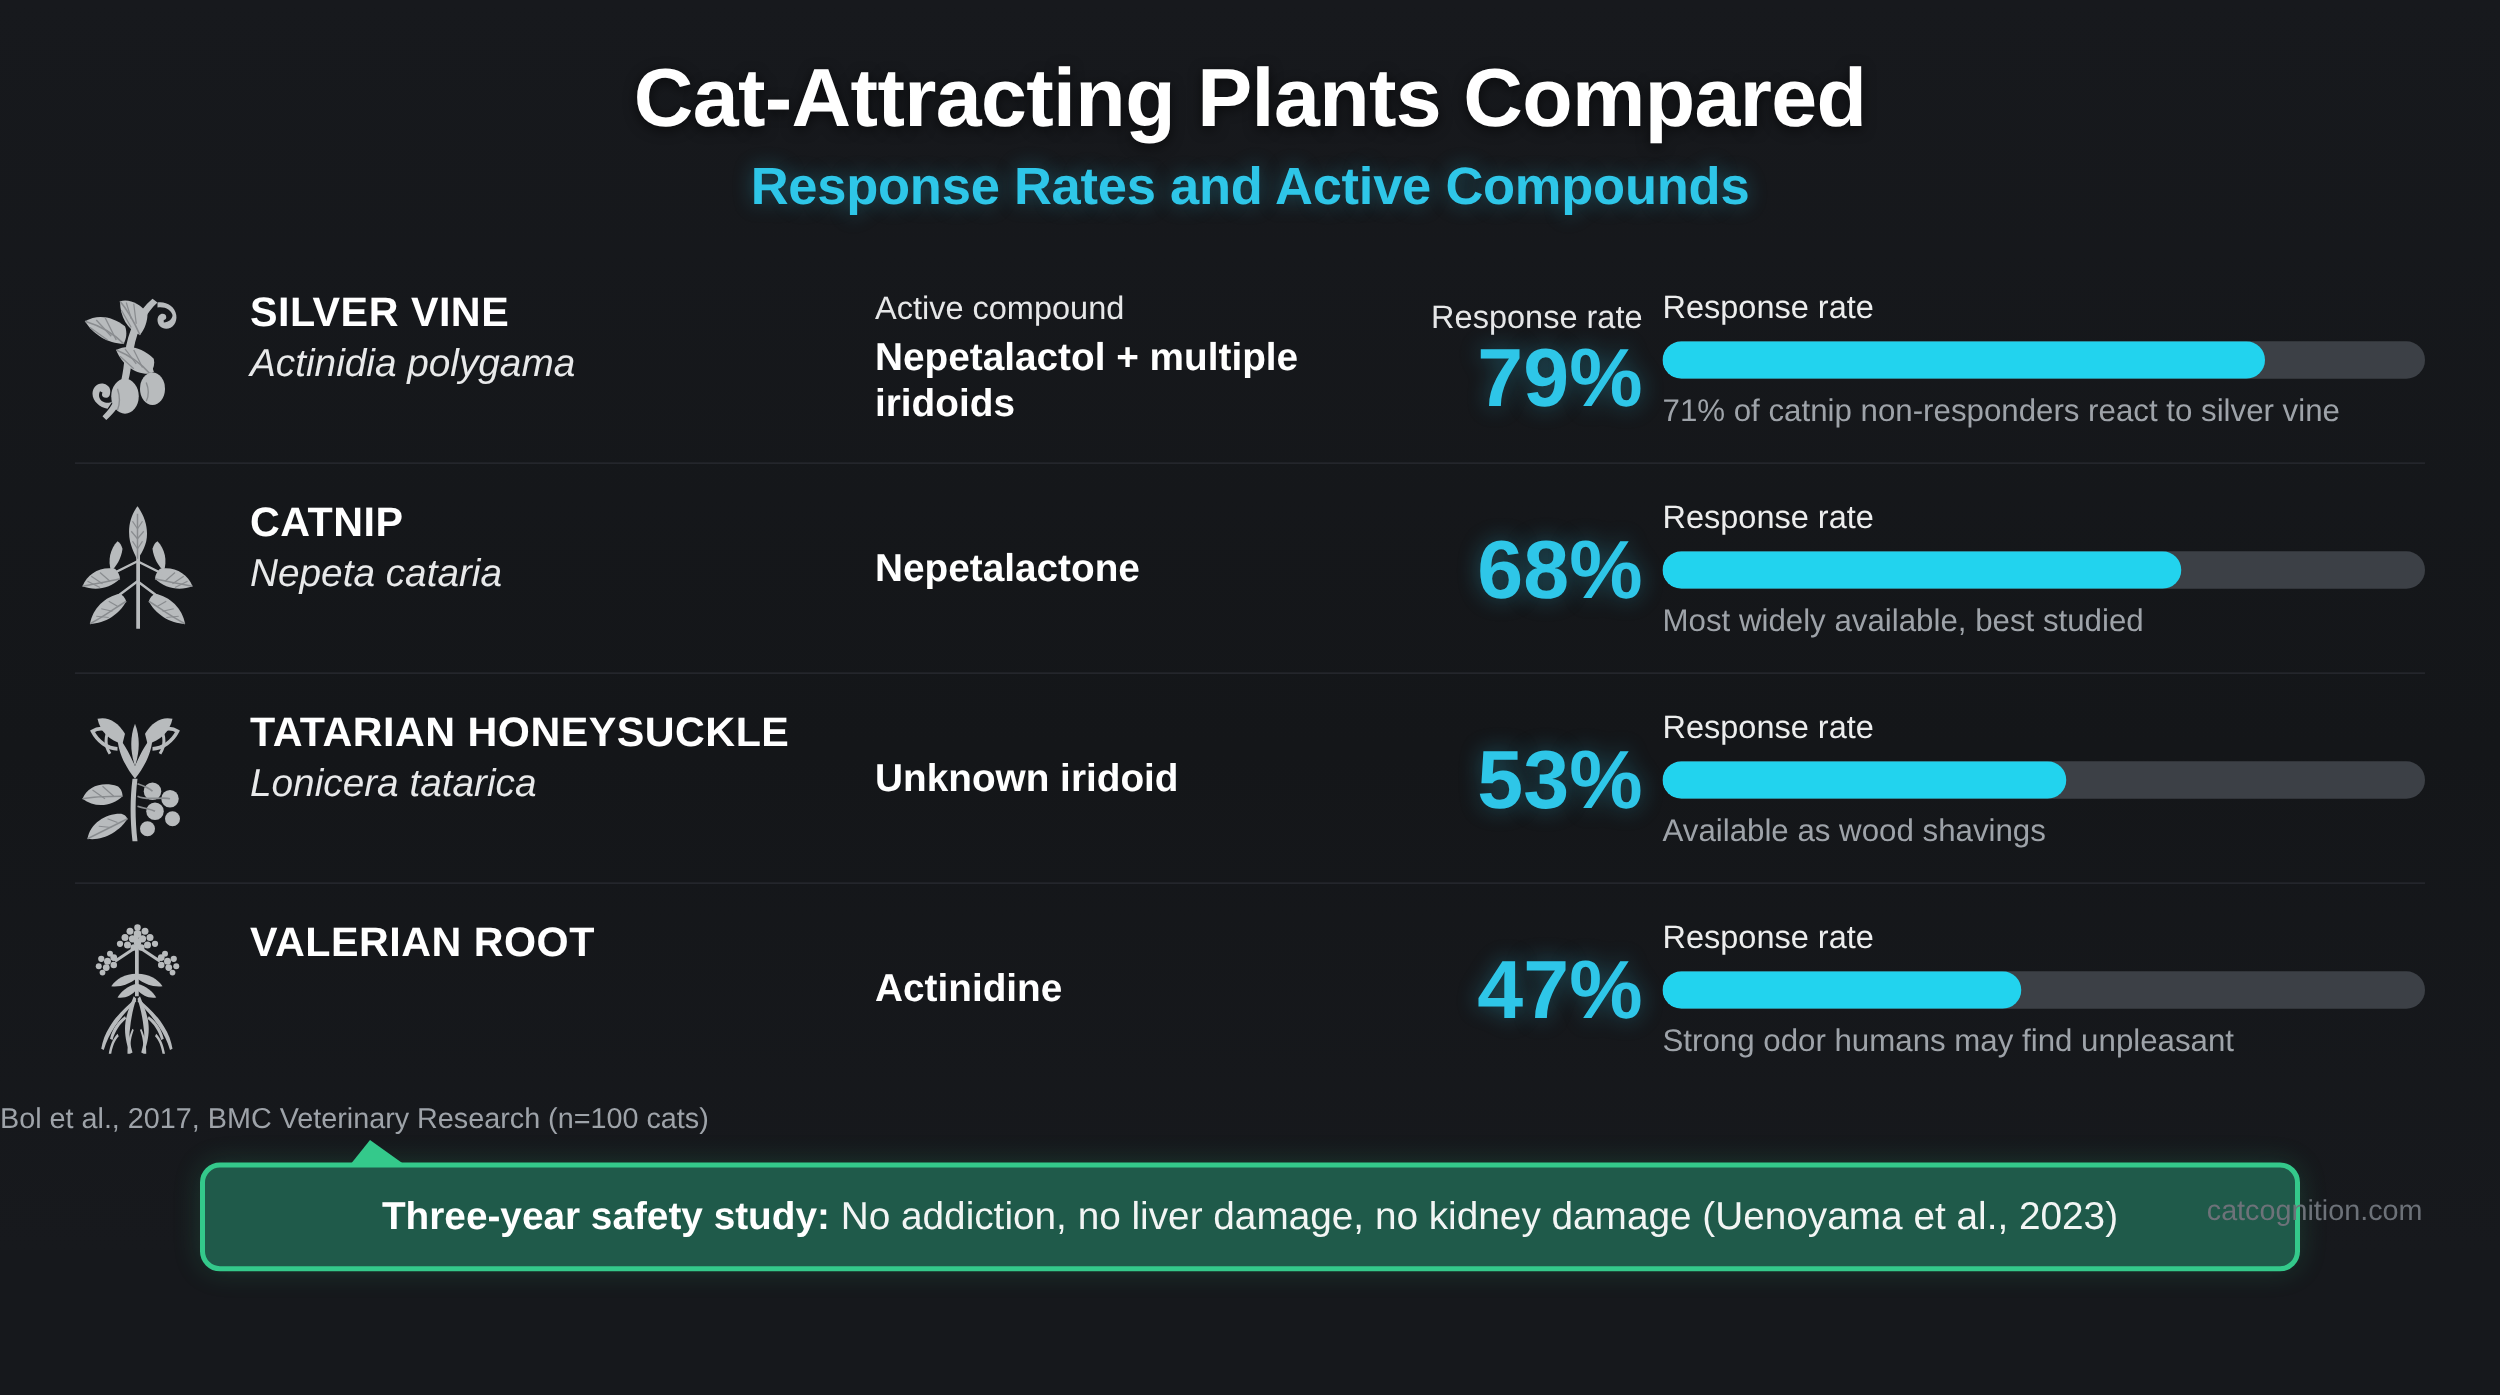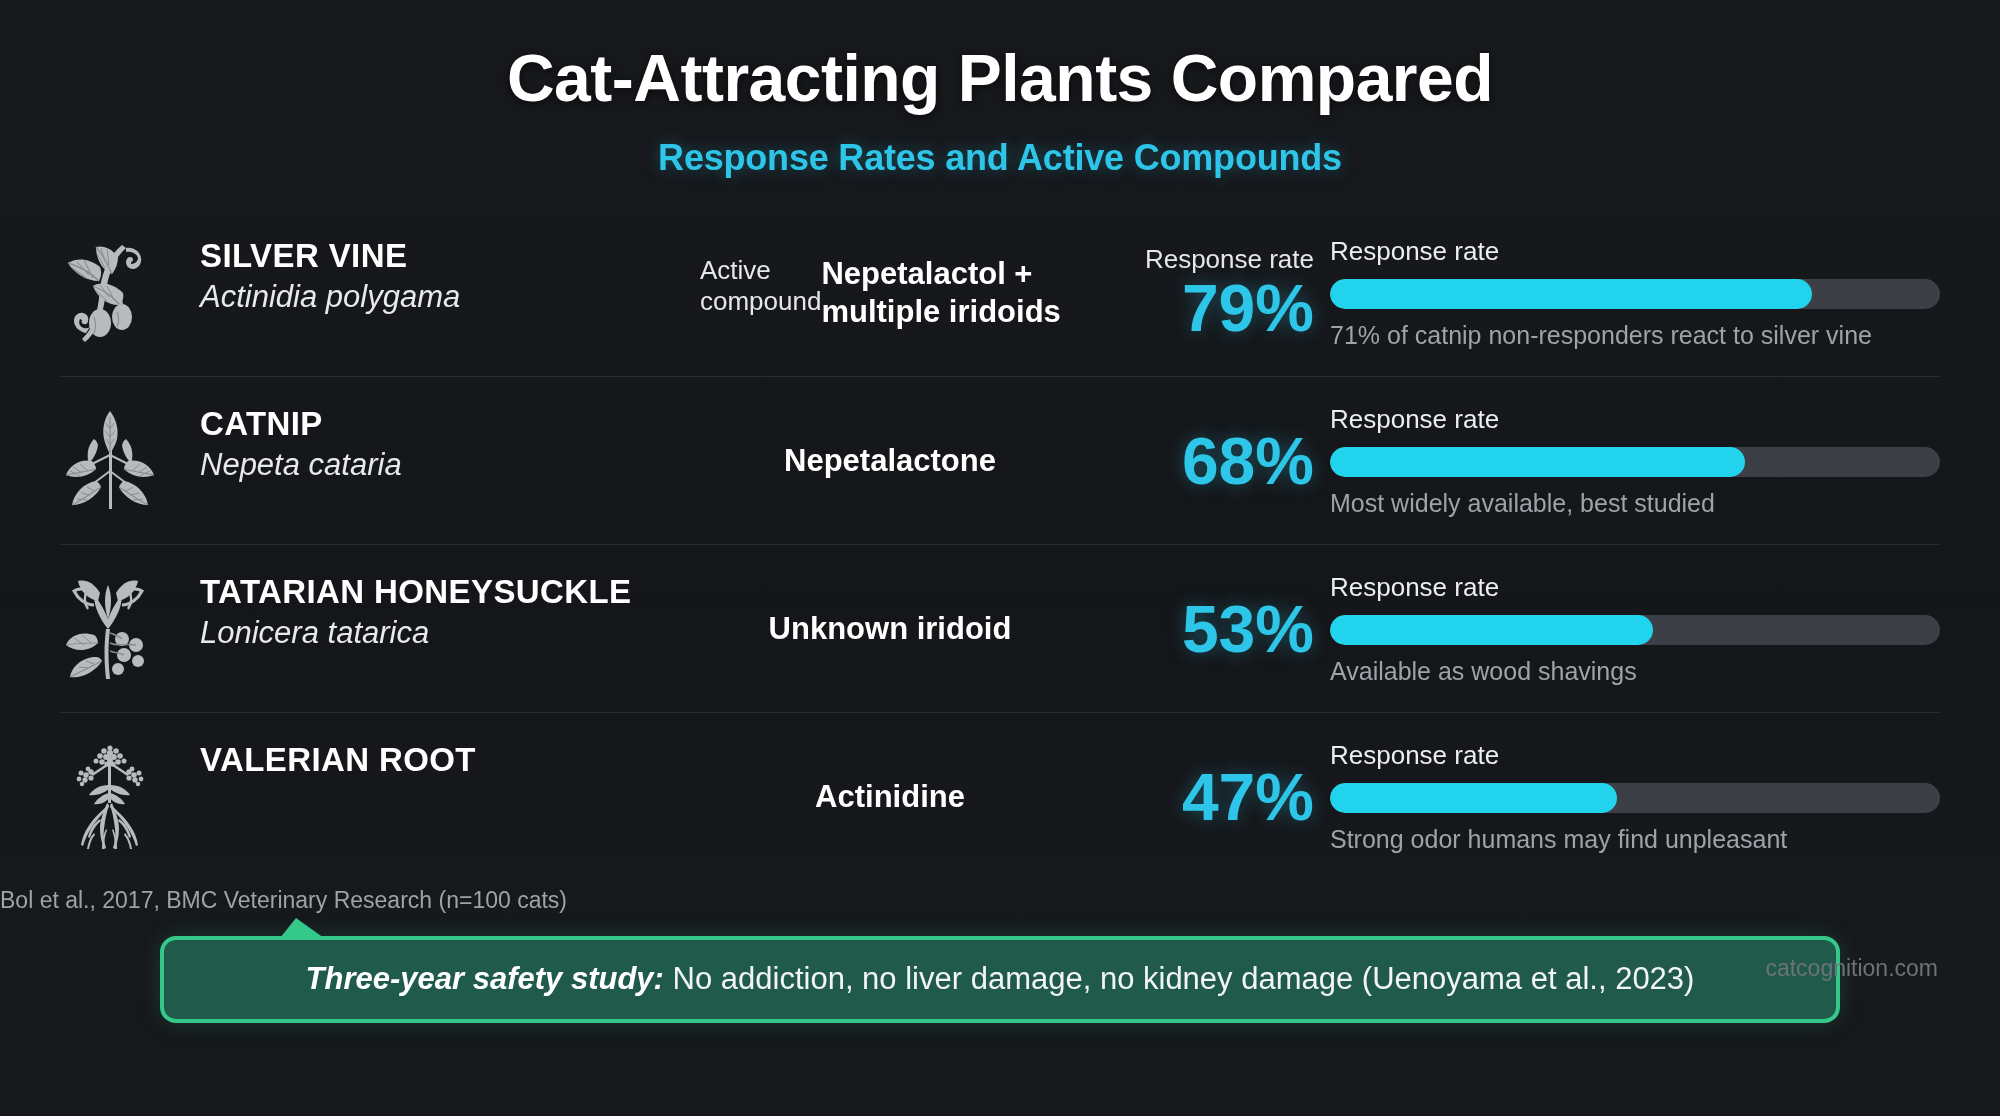--- a/index.html
+++ b/index.html
@@ -16,22 +16,22 @@
   }
 
   
   .header { padding-top:44px; text-align:center; }
   .title {
     font-size:66px; font-weight:bold; color:#ffffff;
     letter-spacing:-0.5px; line-height:1.05;
     text-shadow:0 2px 10px rgba(0,0,0,0.6);
   }
   .subtitle {
-    margin-top:24px;
-    font-size:36px; font-weight:bold; color:#2ec6e8;
+    margin-top:12px;
+    font-size:42px; font-weight:bold; color:#2ec6e8;
     letter-spacing:-0.2px;
     text-shadow:0 0 16px rgba(46,198,232,0.35);
   }
 
   
   .rows { margin-top:30px; padding:0 60px; }
   .row {
     display:flex; align-items:center;
     min-height:168px;
     border-bottom:1px solid #2a2d33;
@@ -49,21 +49,21 @@
     font-size:33px; font-weight:bold; color:#ffffff;
     letter-spacing:.4px; line-height:1.15;
   }
   .plant-sci {
     font-size:31px; font-style:italic; color:#e8e9ea;
     line-height:1.3; margin-top:2px;
   }
 
   .cell-compound {
     width:380px; flex:0 0 380px;
-    display:flex; justify-content:center;
+    display:flex; flex-direction:column; justify-content:center;
   }
   .compound-label {
     font-size:26px; color:#e6e7e8; margin-bottom:4px; line-height:1.2;
   }
   .compound-value {
     font-size:31px; font-weight:bold; color:#ffffff; line-height:1.22;
   }
 
   .cell-pct {
     width:250px; flex:0 0 250px;
@@ -108,21 +108,21 @@
     background:#1f5a4a;
     border:4px solid #34c98b;
     border-radius:16px;
     padding:20px 30px;
     text-align:center;
     box-shadow:0 0 22px rgba(52,201,139,0.18);
   }
   .callout-text {
     font-size:31px; color:#f2f5f4; line-height:1.25;
   }
-  .callout-text b { font-weight:bold; color:#ffffff;font-style:italic; }
+  .callout-text b { font-weight:bold; color:#ffffff; }
 
   
   .footer {
     position:absolute; right:62px; bottom:18px;
     font-size:23px; color:#6d7279;margin-top:32px;
   }
 </style>
 </head>
 <body>
 

